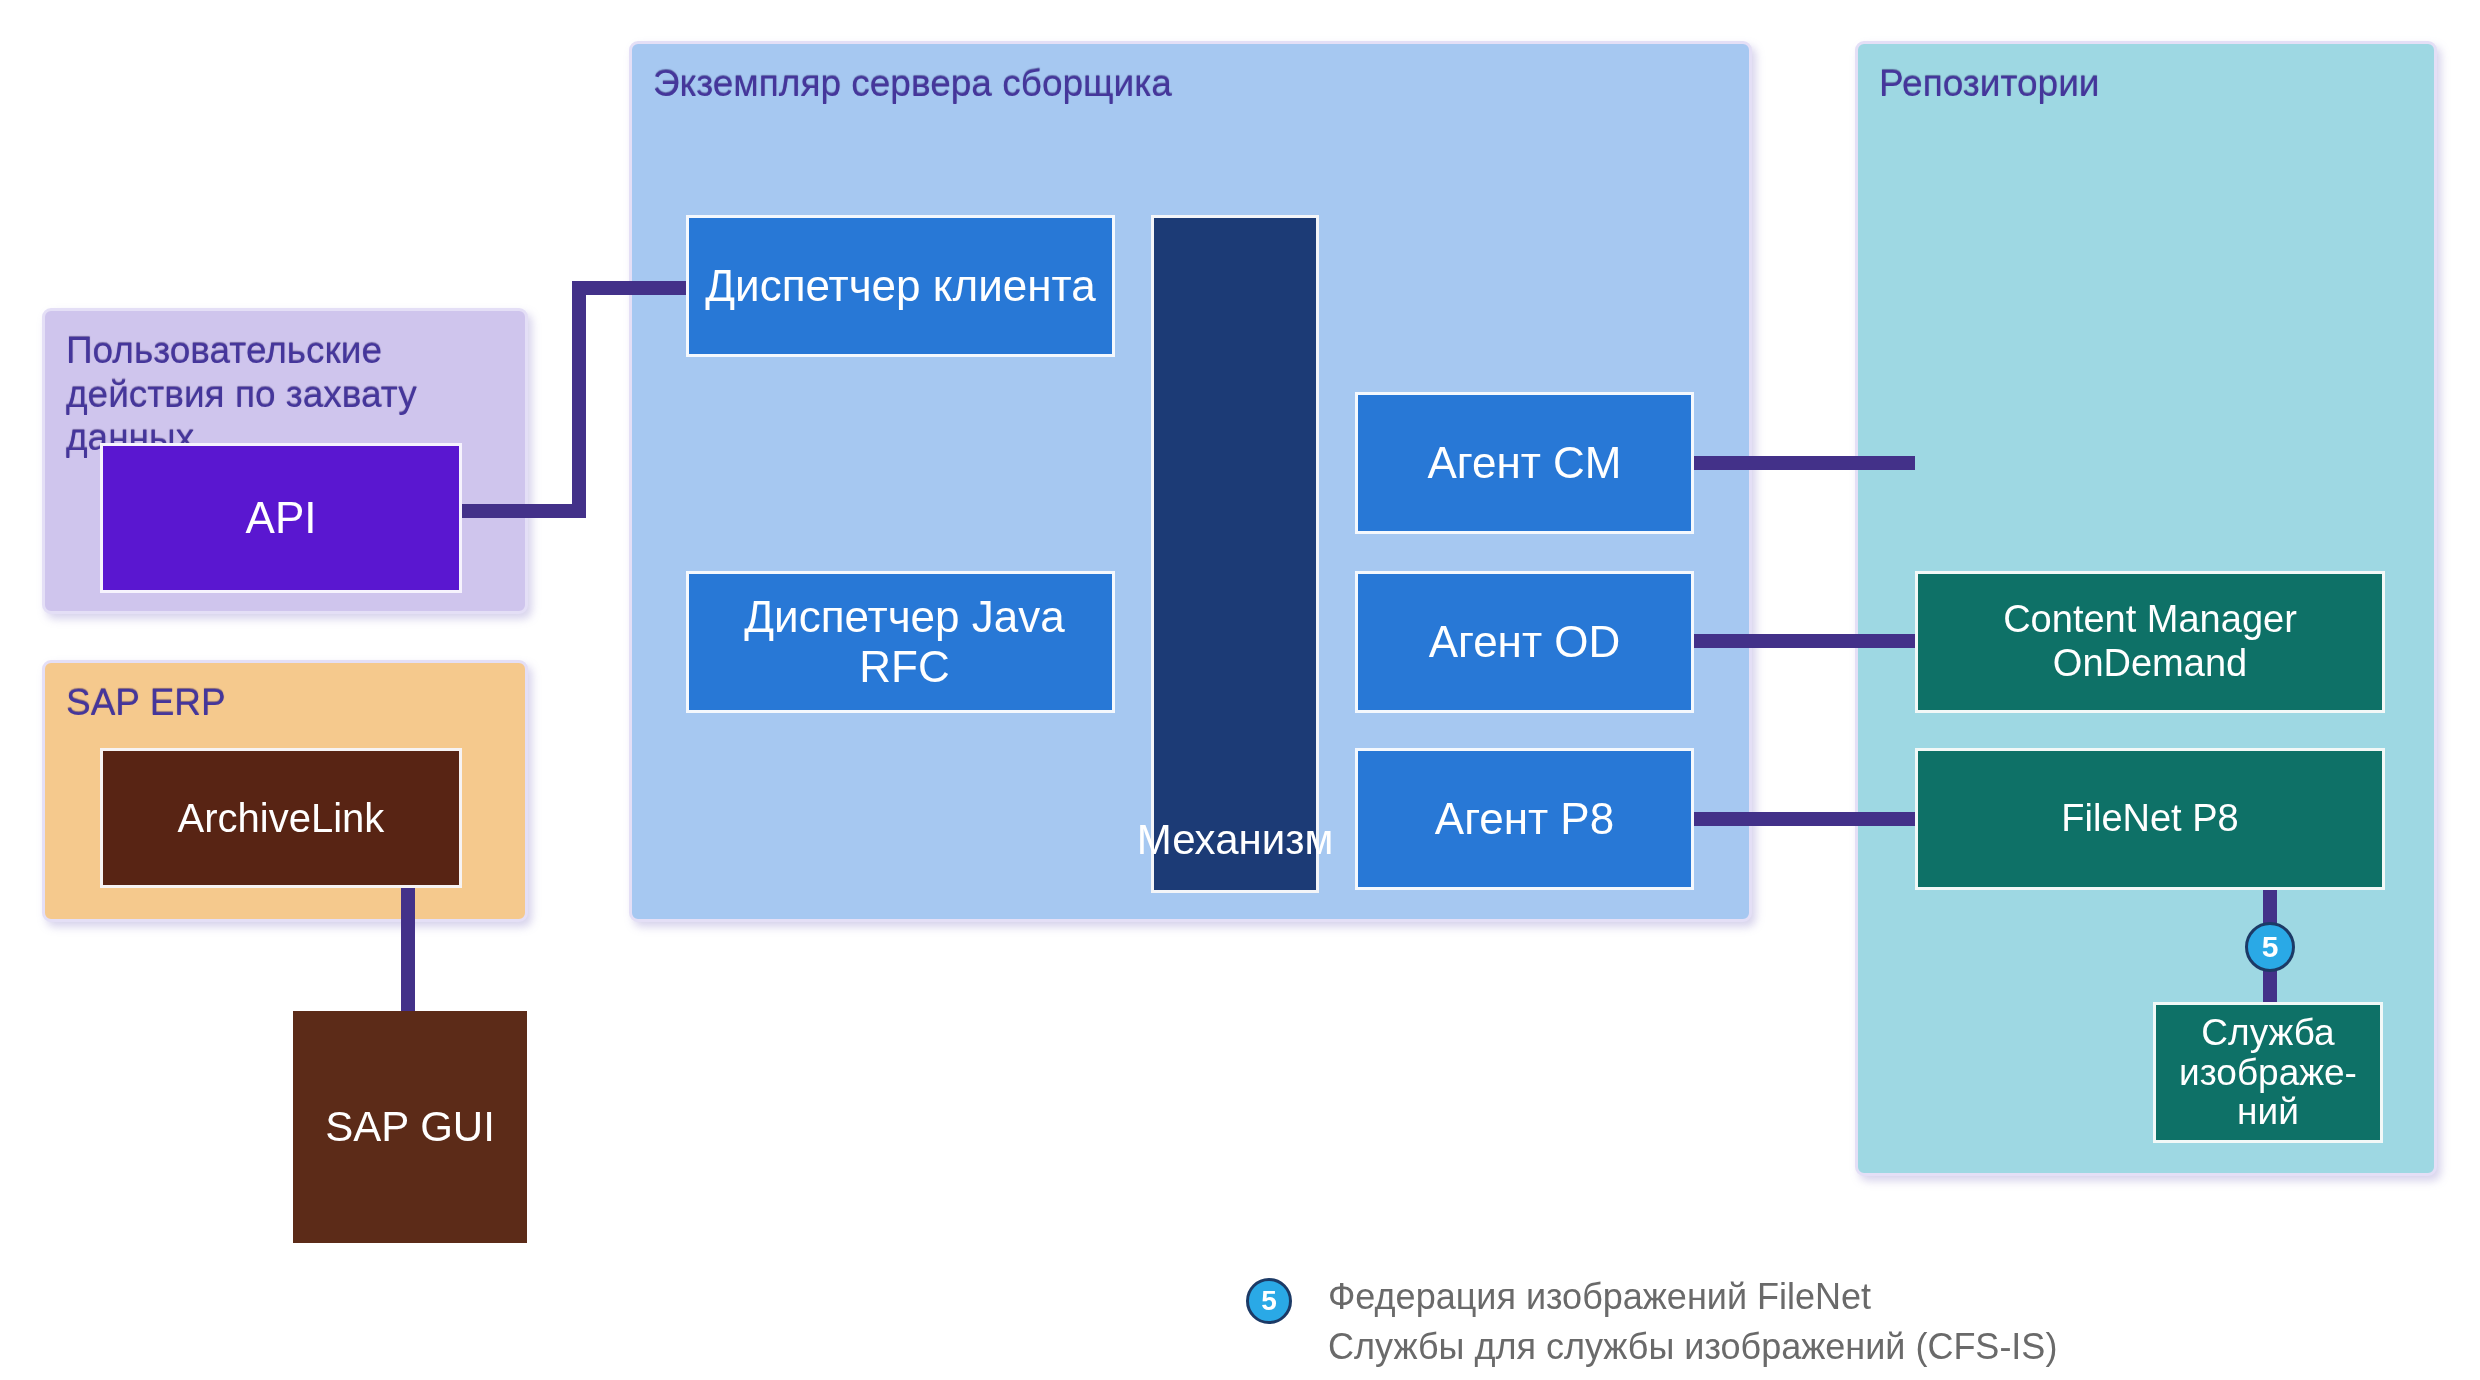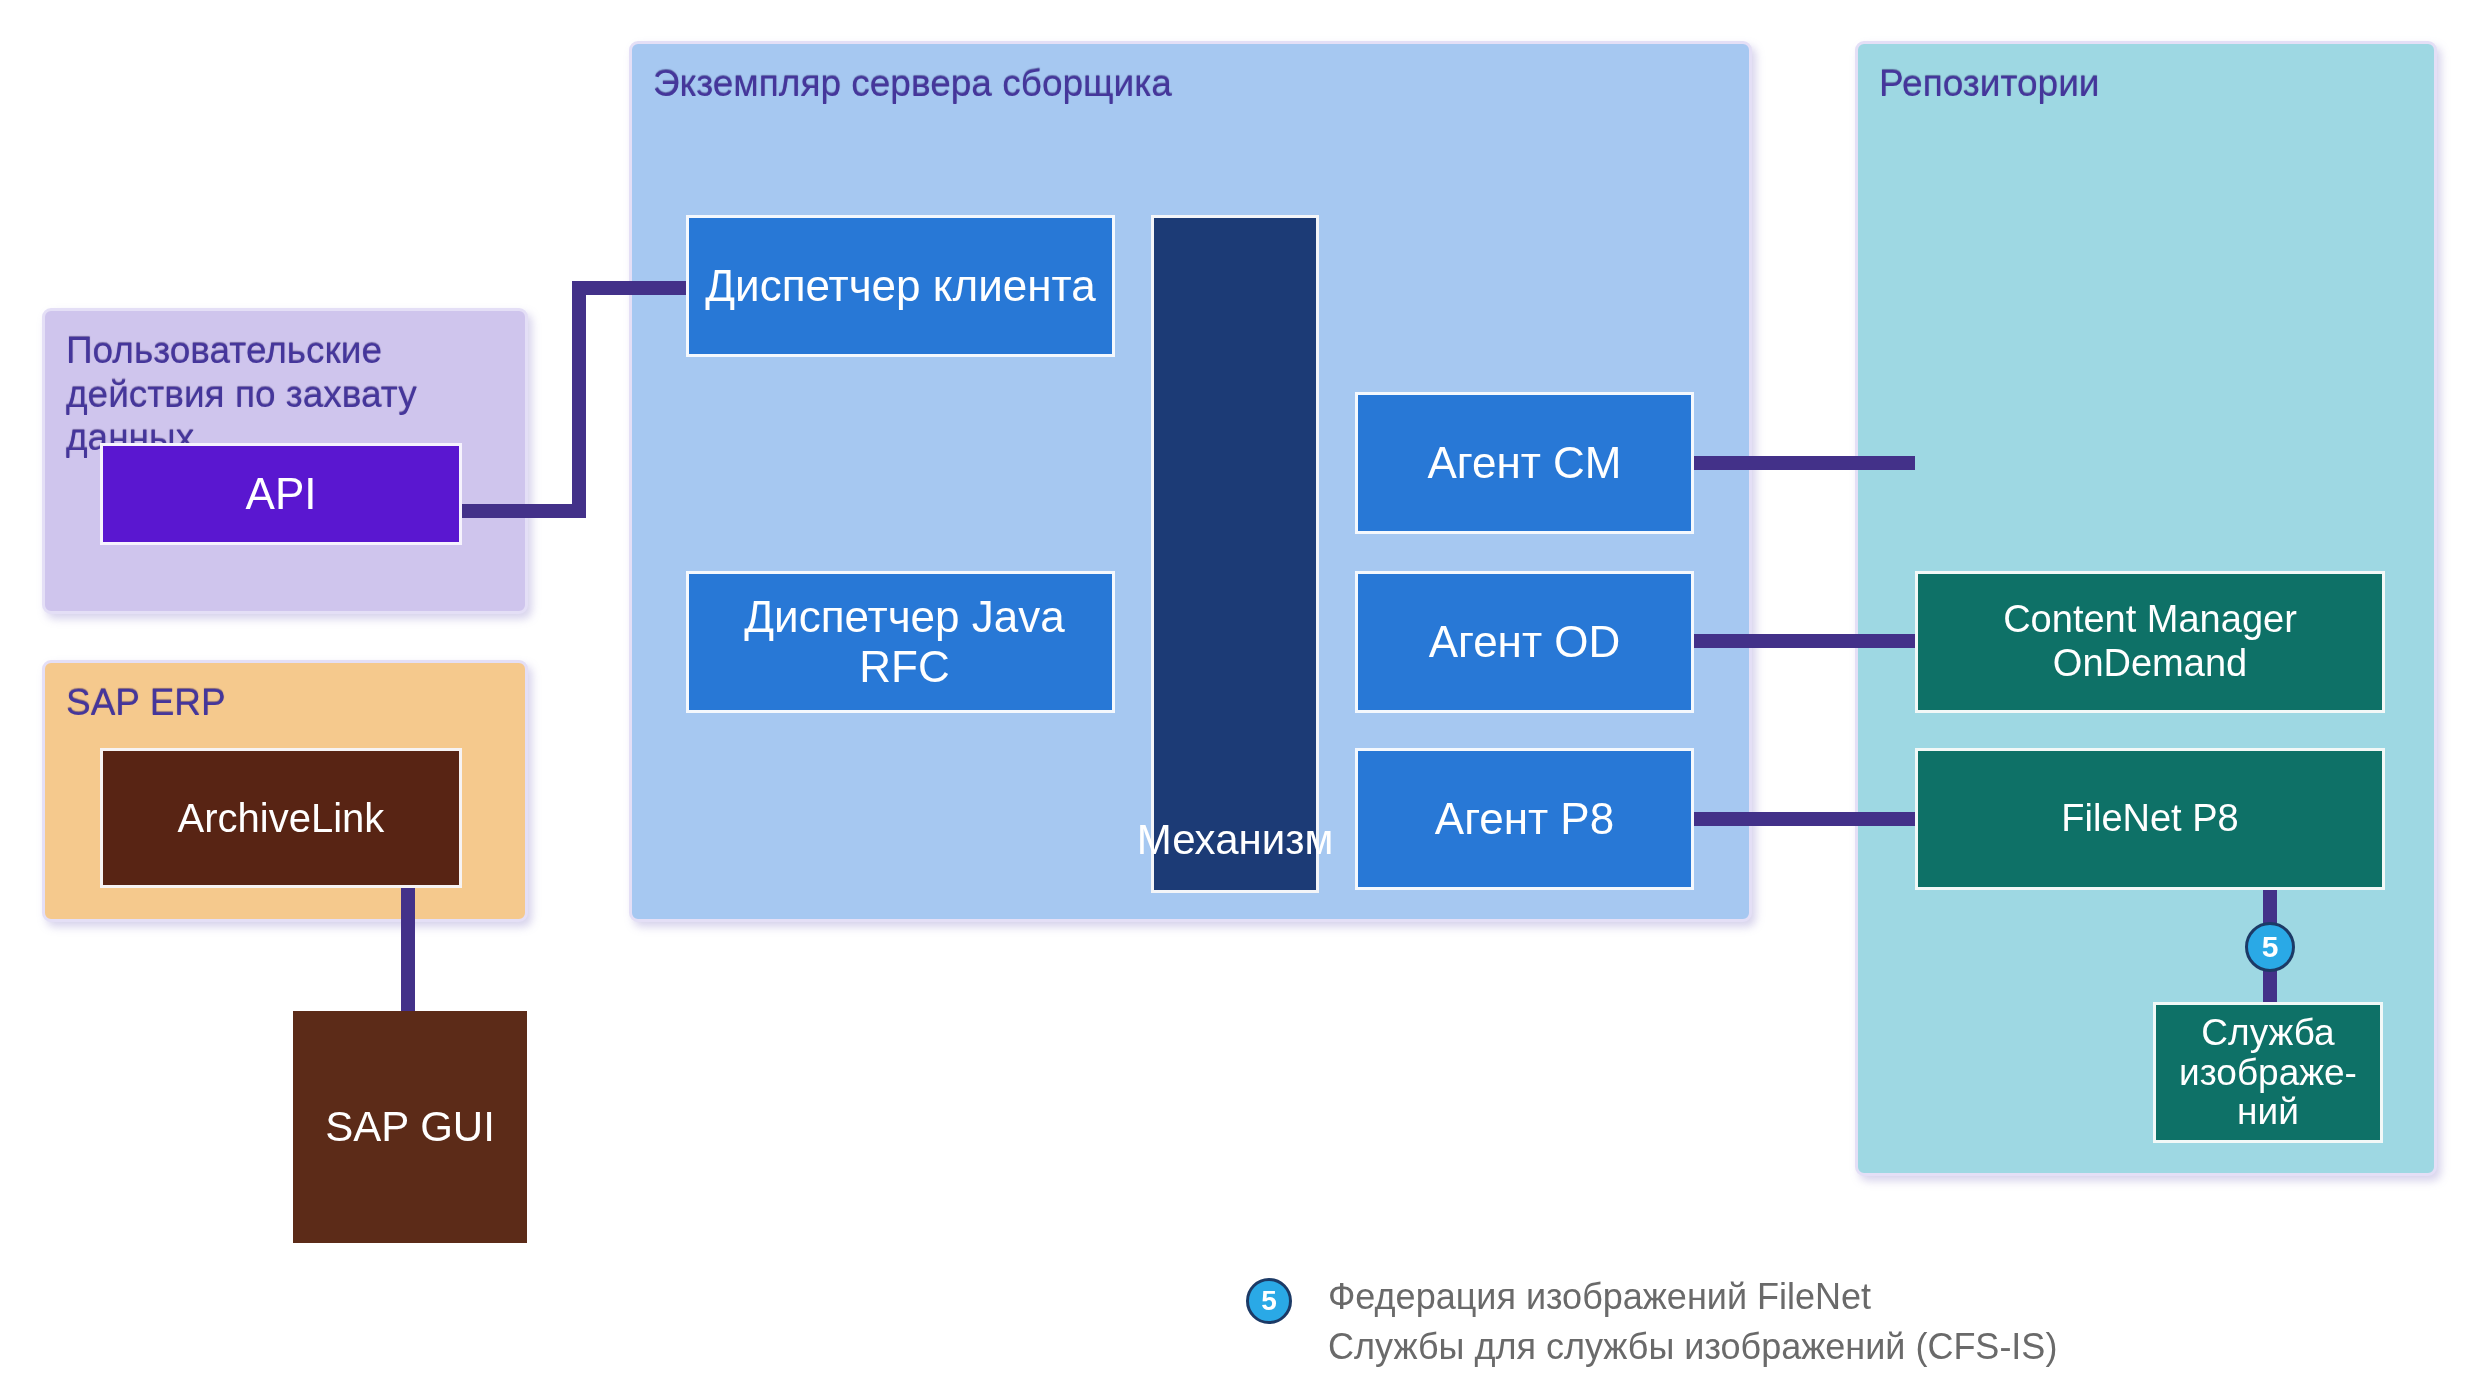--- a/index.html
+++ b/index.html
@@ -70,21 +70,21 @@
   <div class="connector" style="left:572px;top:281px;width:114px;height:14px;"></div>
 
   <div class="connector" style="left:401px;top:886px;width:14px;height:127px;"></div>
 
   <div class="connector" style="left:1694px;top:456px;width:221px;height:14px;"></div>
   <div class="connector" style="left:1694px;top:634px;width:221px;height:14px;"></div>
   <div class="connector" style="left:1694px;top:812px;width:221px;height:14px;"></div>
 
   <div class="connector" style="left:2263px;top:888px;width:14px;height:116px;"></div>
 
-  <div class="node violet" style="left:100px;top:443px;width:362px;height:102px;">
+  <div class="node violet" style="left:100px;top:443px;width:362px;height:150px;">
     <span>API</span>
   </div>
 
   <div class="node brown" style="left:100px;top:748px;width:362px;height:140px;">
     <span>ArchiveLink</span>
   </div>
 
   <div class="node brown-plain" style="left:293px;top:1011px;width:234px;height:232px;">
     <span>SAP GUI</span>
   </div>

